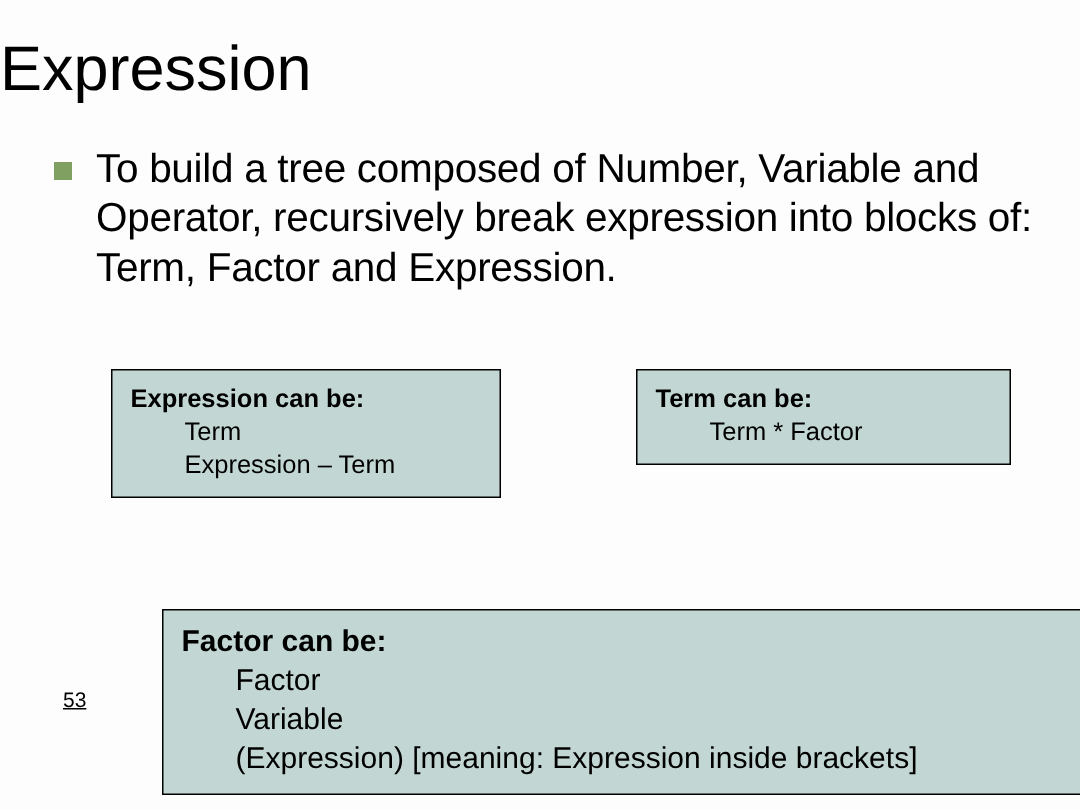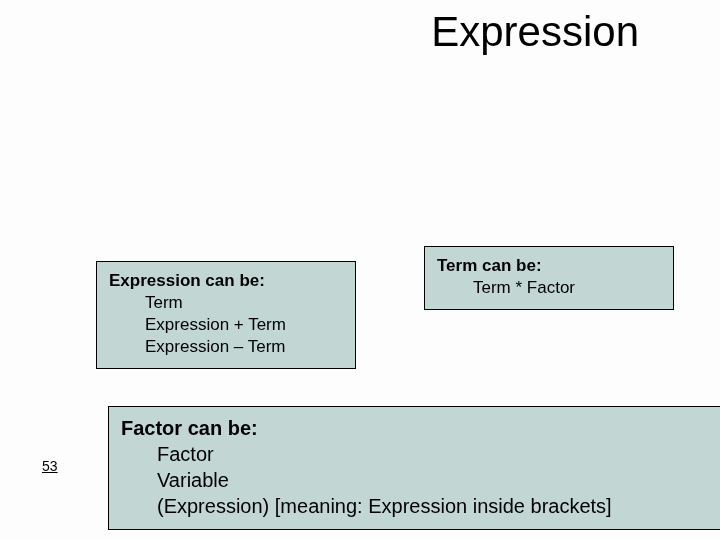--- a/index.html
+++ b/index.html
@@ -12,24 +12,24 @@
     color: #000;
     overflow: hidden;
   }
   .slide {
     position: relative;
     width: 720px;
     height: 540px;
   }
   .title {
     position: absolute;
-    top: 8px;
+    top: 22px;
     left: 0;
     width: 639px;
-    text-align: right;
+    text-align: left;
     font-size: 42px;
     font-weight: 400;
     font-family: Arial, Helvetica, sans-serif;
   }
   .bullet-row {
     position: absolute;
     top: 96px;
     left: 36px;
     right: 0;
     display: flex;
@@ -60,23 +60,22 @@
     box-sizing: border-box;
   }
   .box .heading {
     font-weight: 700;
   }
   .box .item {
     padding-left: 36px;
   }
   .box-expr {
     top: 246px;
-    left: 96px;
+    left: 74px;
     width: 260px;
-    margin-top: 15px;
   }
   .box-term {
     top: 246px;
     left: 424px;
     width: 250px;
   }
   .box-factor {
     top: 406px;
     left: 108px;
     width: 618px;
@@ -91,25 +90,28 @@
     text-decoration: underline;
   }
 </style>
 </head>
 <body>
 
 <div class="slide">
 
   <div class="title">Expression</div>
 
+  <div class="bullet-row">
+    <div class="bullet-icon"></div>
+    <div class="bullet-text">To build a tree composed of Number, Variable and Operator, recursively break expression into blocks of: Term, Factor and Expression.</div>
+  </div>
 
   <div class="box box-expr">
     <div class="heading">Expression can be:</div>
     <div class="item">Term</div>
-    <div class="item">Expression + Term</div>
     <div class="item">Expression – Term</div>
   </div>
 
   <div class="box box-term">
     <div class="heading">Term can be:</div>
     <div class="item">Term * Factor</div>
   </div>
 
   <div class="box box-factor">
     <div class="heading">Factor can be:</div>

